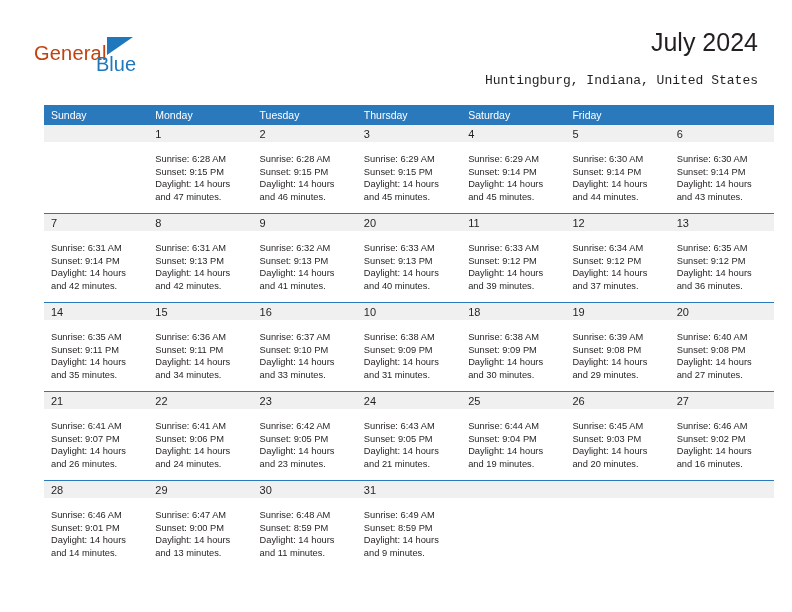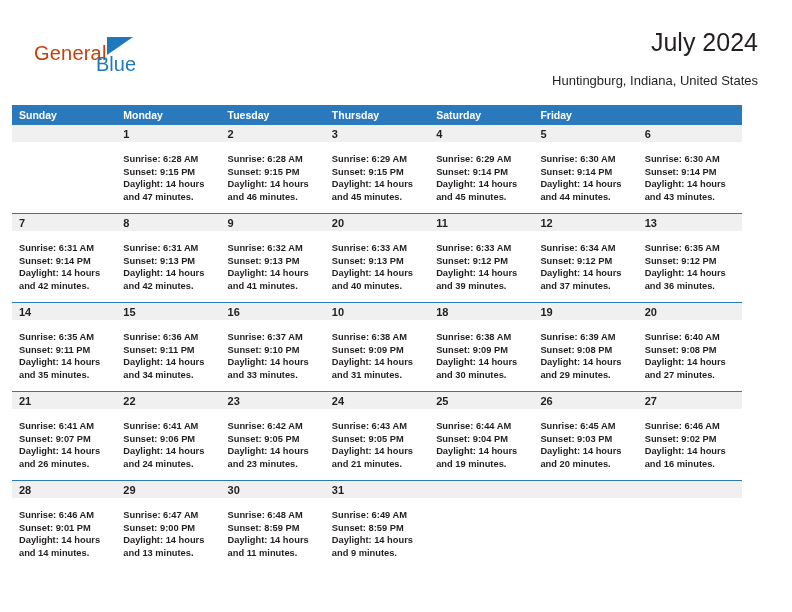--- a/index.html
+++ b/index.html
@@ -73,29 +73,29 @@
     white-space: nowrap;
   }
   .subtitle {
     position: absolute;
     right: 0;
     top: 45px;
     font-size: 13px;
     color: #231f20;
     text-align: left;
     white-space: nowrap;
+    font-family: Liberation Mono, monospace;
   }
 
   
   .calendar {
     position: absolute;
-    left: 12px;
+    left: 44px;
     top: 105px;
     width: 730px;
-    font-weight: bold;
   }
   .dow-row {
     display: flex;
     width: 730px;
     height: 20px;
     background: #2b79bd;
   }
   .dow {
     flex: 0 0 104.2857px;
     width: 104.2857px;

